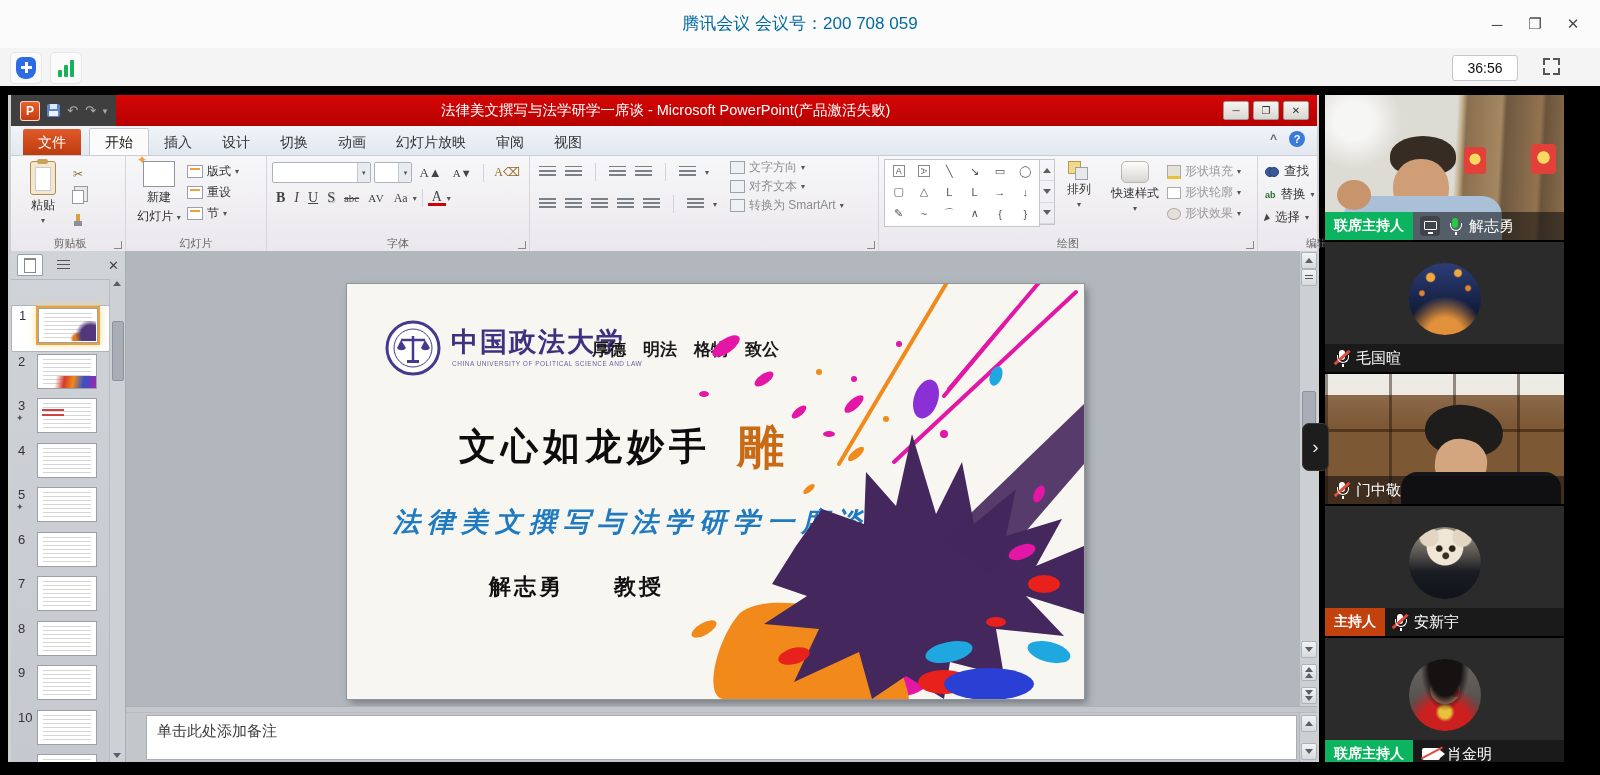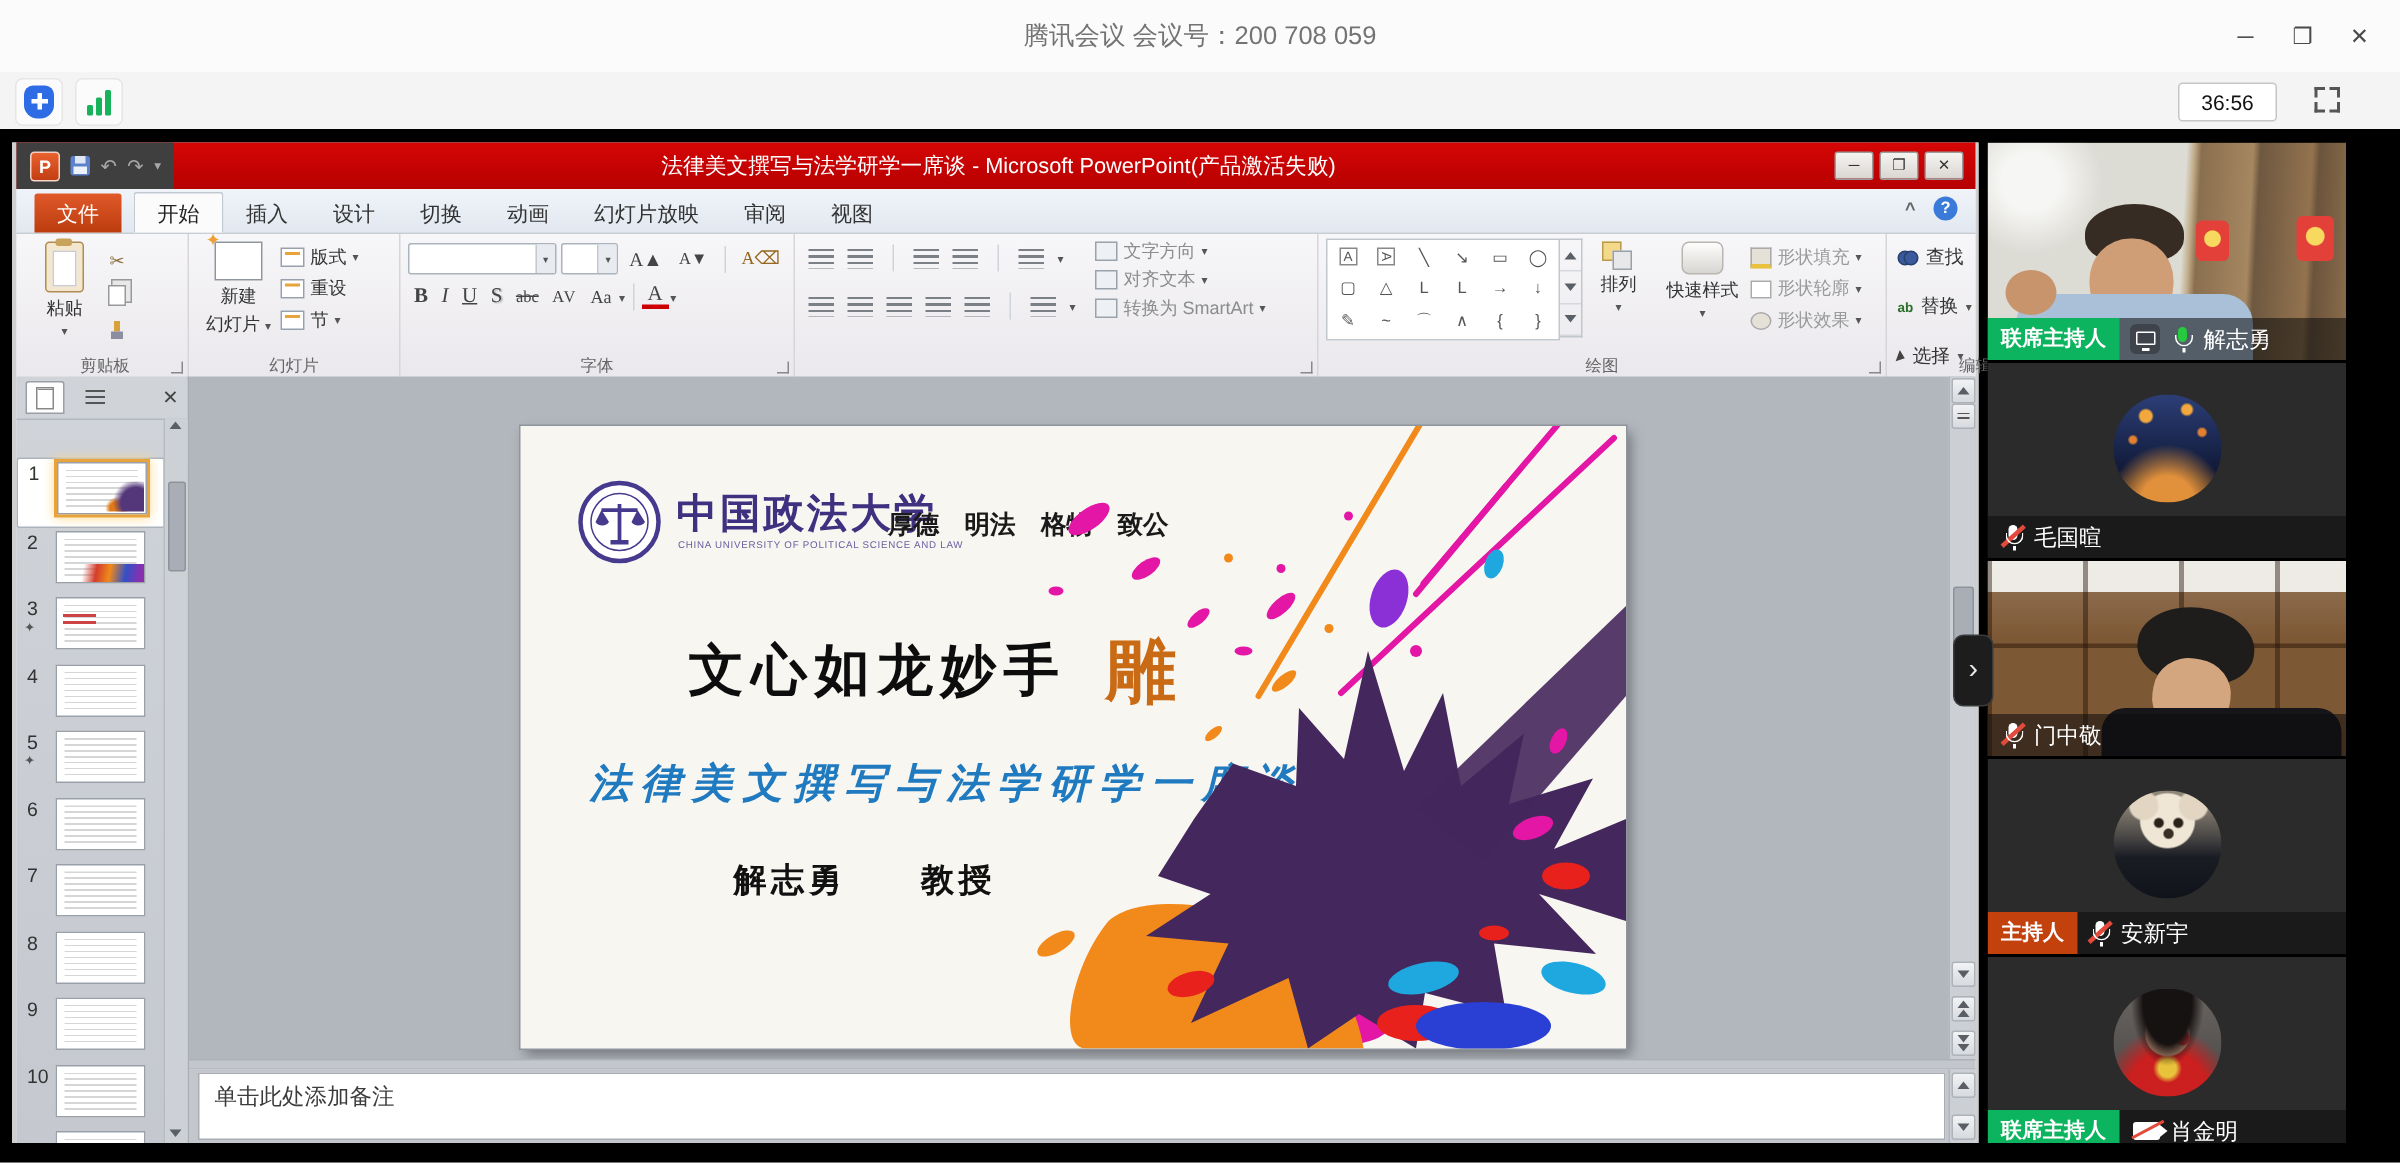--- a/index.html
+++ b/index.html
@@ -1,20 +1,20 @@
 <!DOCTYPE html>
 <html><head>
 <meta charset="utf-8">
 <style>
   html,body{margin:0;padding:0}
   body{width:1600px;height:775px;overflow:hidden;background:#000;
        font-family:"Liberation Sans","DejaVu Sans",sans-serif;position:relative}
   
   .tc-titlebar{position:absolute;top:0;left:0;width:1600px;height:48px;background:#fbfbfb;}
-  .tc-title{text-align:center;line-height:48px;font-size:17px;color:#737373}
+  .tc-title{text-align:center;line-height:48px;font-size:17px;color:#0369a1}
   .tc-controls{position:absolute;right:12px;top:0;height:48px;display:flex;gap:8px;align-items:center}
   .tc-btn{width:30px;height:30px;display:flex;align-items:center;justify-content:center;
           color:#4a4a4a;font-size:15px;cursor:default}
   .tc-toolbar{position:absolute;top:48px;left:0;width:1600px;height:38px;background:#f4f4f4;
               border-bottom:1px solid #e3e3e3}
   .tool-box{position:absolute;top:4px;width:30px;height:30px;border:1px solid #e6e6e6;border-radius:5px;
             background:#fbfbfb;display:flex;align-items:center;justify-content:center}
   .shield{width:20px;height:22px;background:#2e6ce5;border-radius:6px 6px 9px 9px;position:relative}
   .shield::before,.shield::after{content:"";position:absolute;background:#fff}
   .shield::before{left:9px;top:5px;width:2.5px;height:11px}
@@ -98,21 +98,21 @@
   .gs{flex:1;border-bottom:1px solid #d5d9de;display:flex;align-items:center;justify-content:center}
   .tri-u{width:0;height:0;border-left:4px solid transparent;border-right:4px solid transparent;border-bottom:5px solid #5a5f66}
   .tri-d{width:0;height:0;border-left:4px solid transparent;border-right:4px solid transparent;border-top:5px solid #5a5f66}
   .arr-ic{width:22px;height:18px;position:relative}
   .arr-ic::before{content:"";position:absolute;left:0;top:0;width:11px;height:11px;background:#f5d98a;border:1px solid #b99b4e}
   .arr-ic::after{content:"";position:absolute;left:7px;top:6px;width:11px;height:11px;background:#e8e8ea;border:1px solid #9aa0a8}
   .qs-ic{width:26px;height:20px;background:linear-gradient(#fdfdfc,#d8d6d2);border:1px solid #b9b6b1;border-radius:5px}
   .dcol{display:flex;flex-direction:column;gap:4px;padding-top:4px}
   .dc-item{display:flex;align-items:center;gap:4px;font-size:12px;color:#9a9a9a}
   .dc-ic{width:12px;height:10px;background:#e6e1d6;border:1px solid #aaa}
-  .ecol{display:flex;flex-direction:column;gap:16px;padding:4px 2px}
+  .ecol{display:flex;flex-direction:column;gap:6px;padding:4px 2px}
   .ec-item{display:flex;align-items:center;gap:5px;font-size:12.5px;color:#333}
   .bino{width:14px;height:9px;position:relative}
   .bino::before,.bino::after{content:"";position:absolute;top:0;width:8px;height:8px;border-radius:50%;
      background:#3a5a9c;border:1px solid #27406e}
   .bino::before{left:0}.bino::after{right:0}
   .rep-ic{font-size:9px;color:#2a6f2a;font-weight:bold}
   .sel-ic{width:0;height:0;border-left:5px solid #444;border-top:4px solid transparent;
           border-bottom:4px solid transparent;transform:rotate(20deg)}
   
   .ppt-content{position:absolute;top:156px;left:0;right:0;bottom:0;display:flex}
@@ -148,21 +148,21 @@
   .right-col{flex:1;display:flex;flex-direction:column;min-width:0}
   .slide-zone{flex:1;position:relative;background:#b2b7be;overflow:hidden}
   .slide{position:absolute;left:221px;top:33px;width:737px;height:415px;background:#f8f6f1;
          box-shadow:0 0 0 1px #8f959c,3px 4px 8px rgba(0,0,0,.35)}
   .sz-scroll{position:absolute;right:0;top:0;bottom:0;width:17px;background:#ccd0d5;border-left:1px solid #b0b5bb}
   .sz-scroll .b{position:absolute;left:1px;width:14px;height:15px;display:flex;align-items:center;justify-content:center;
      background:linear-gradient(#f2f3f5,#d7dade);border:1px solid #aeb3ba;border-radius:2px}
   .sz-thumb{position:absolute;left:2px;top:140px;width:12px;height:72px;background:#a9aeb6;border:1px solid #8d939b;border-radius:2px}
   .splitter{height:5px;background:#c3c7cc;border-top:1px solid #aeb2b8;border-bottom:1px solid #b7bbc1}
   .notes-row{height:49px;display:flex;background:#c3c7cc}
-  .notes-box{flex:1;margin:2px 2px 2px 6px;background:#fff;border:1px solid #a9adb3;
+  .notes-box{flex:1;margin:2px 2px 2px 20px;background:#fff;border:1px solid #a9adb3;
              padding:6px 10px;font-size:15px;color:#3c3c3c}
   .notes-scroll{width:17px;background:#ccd0d5;border-left:1px solid #b0b5bb;position:relative}
   .notes-scroll .b{position:absolute;left:1px;width:14px;height:15px;display:flex;align-items:center;justify-content:center;
      background:linear-gradient(#f2f3f5,#d7dade);border:1px solid #aeb3ba;border-radius:2px}
   
   .seal{position:absolute;left:38px;top:36px;width:56px;height:56px}
   .uni-cn{position:absolute;left:104px;top:40px;font-size:27px;font-weight:bold;color:#3f3180;
           letter-spacing:2px;font-family:"Liberation Serif",serif}
   .uni-en{position:absolute;left:105px;top:76px;font-size:6.5px;color:#6a5fa0;letter-spacing:.5px}
   .motto{position:absolute;left:245px;top:54px;font-size:17px;color:#1a1a1a;font-weight:bold;

